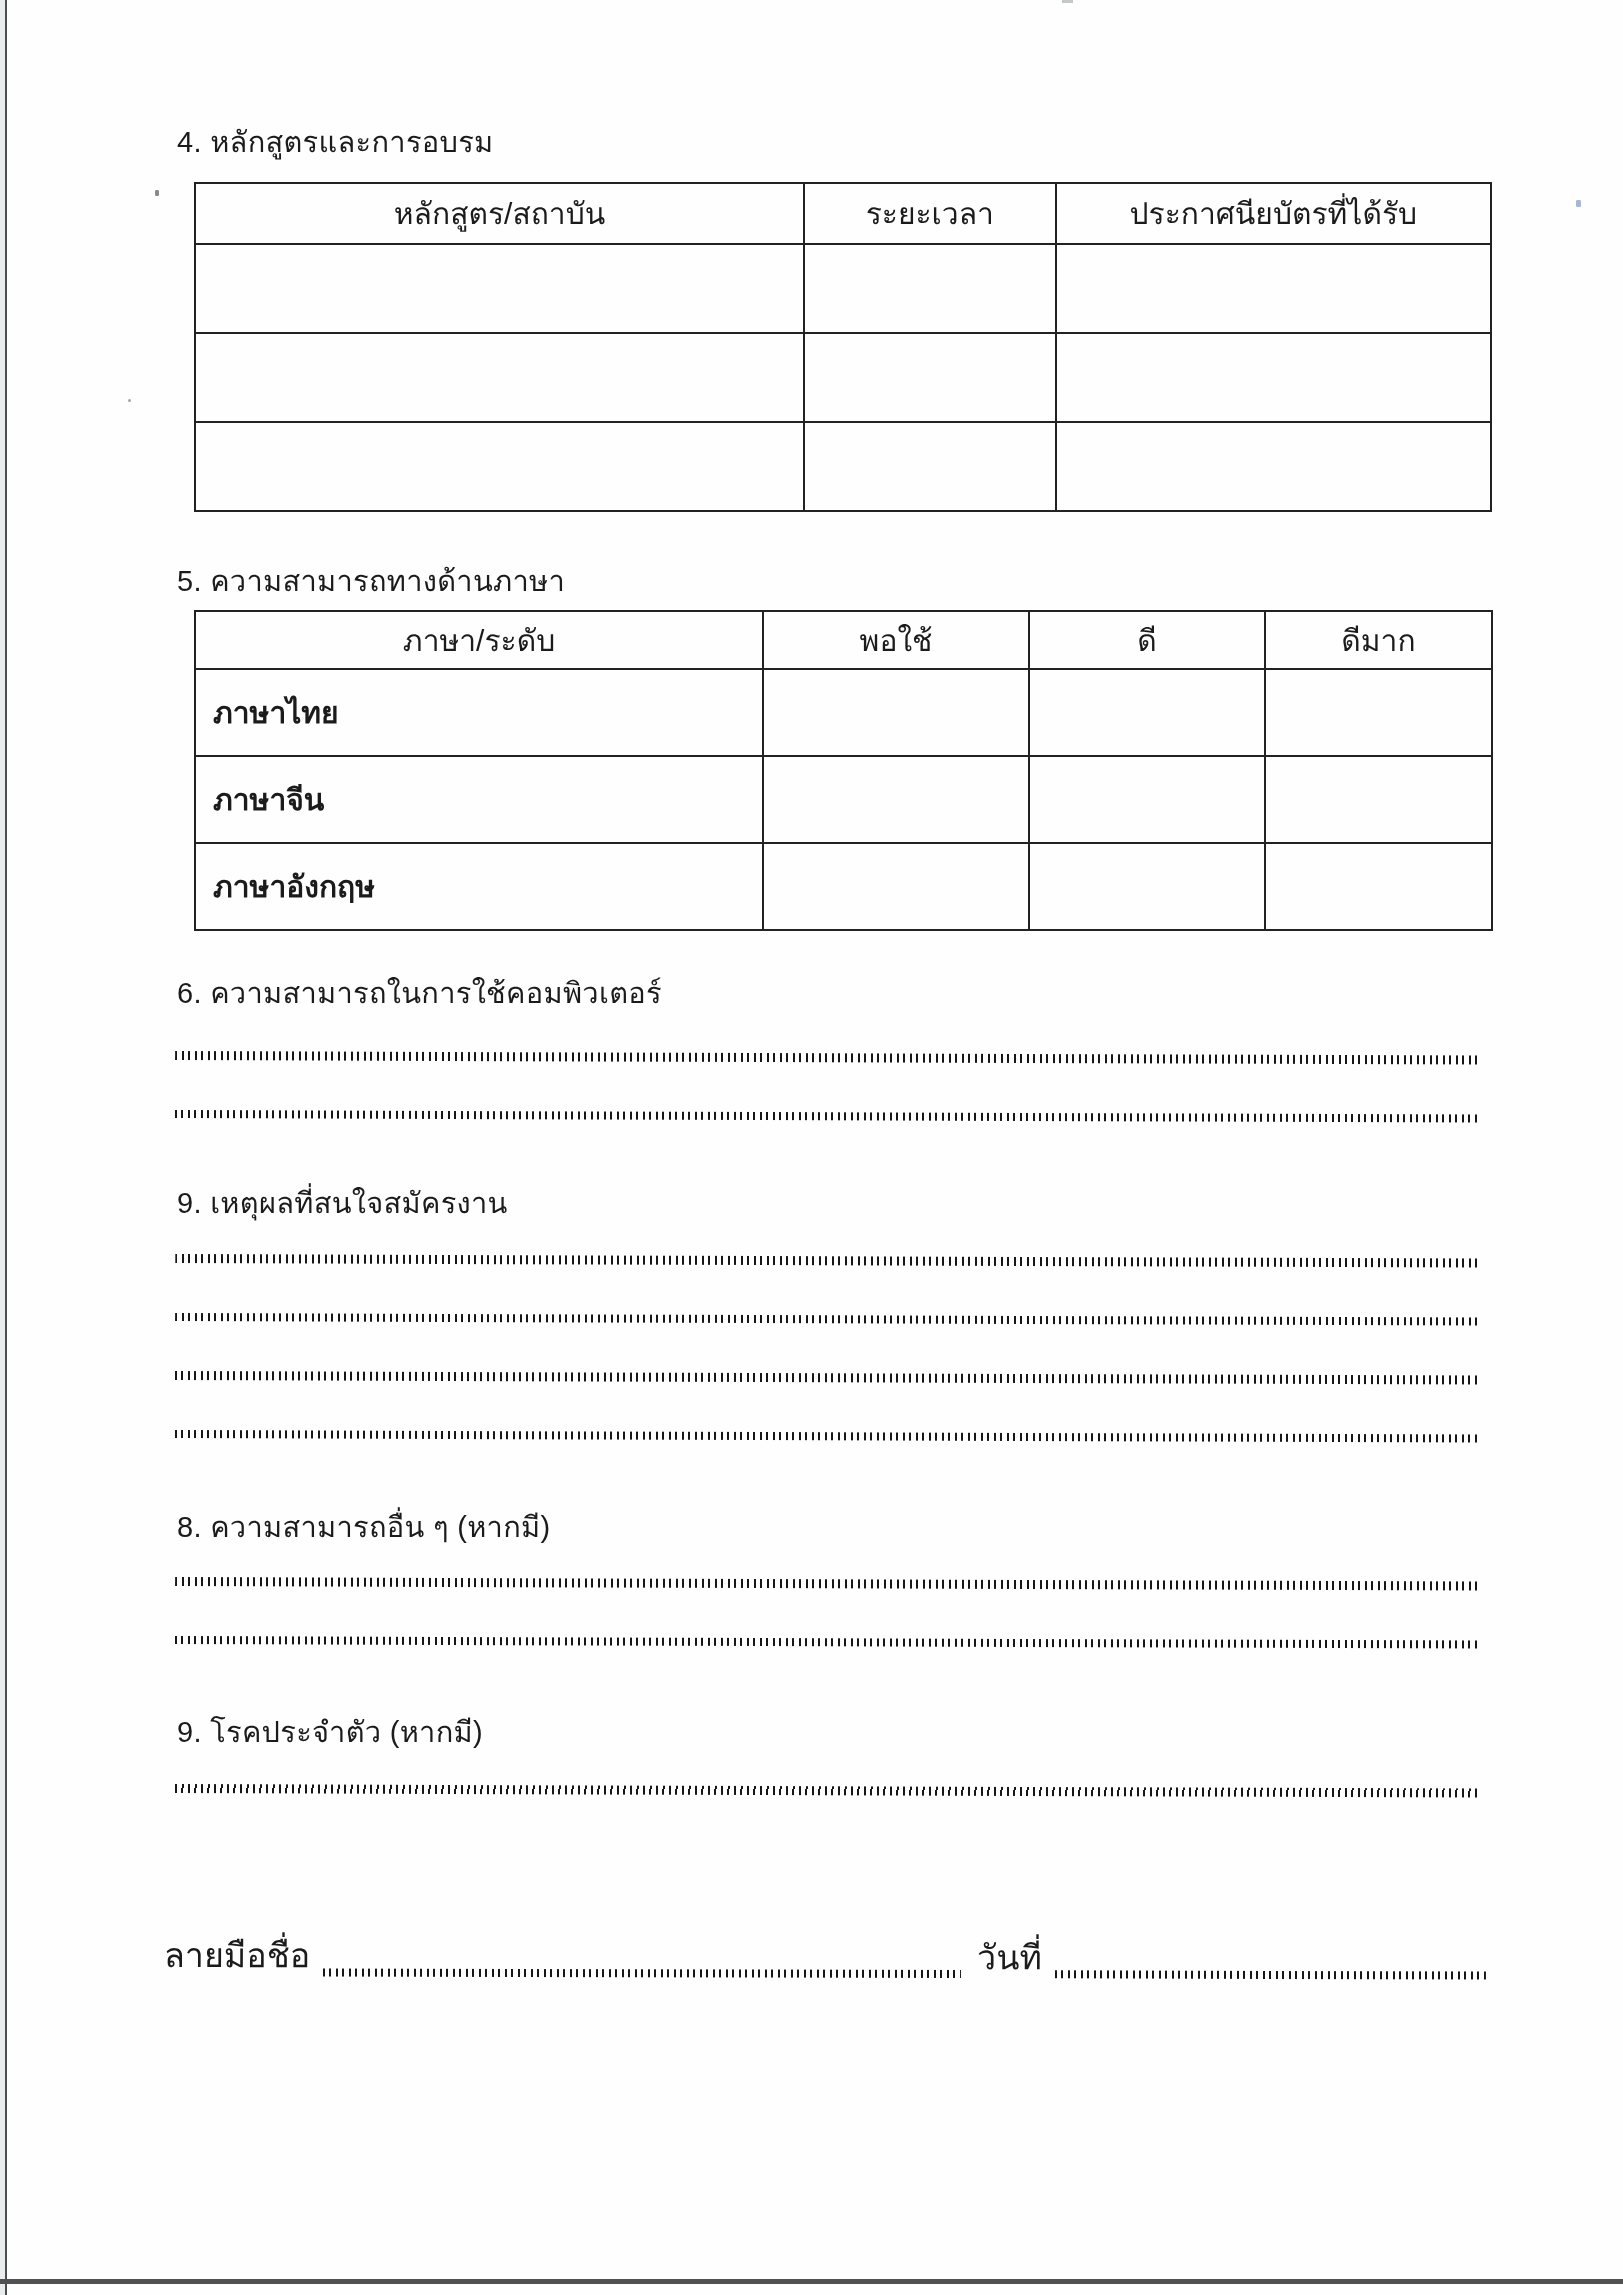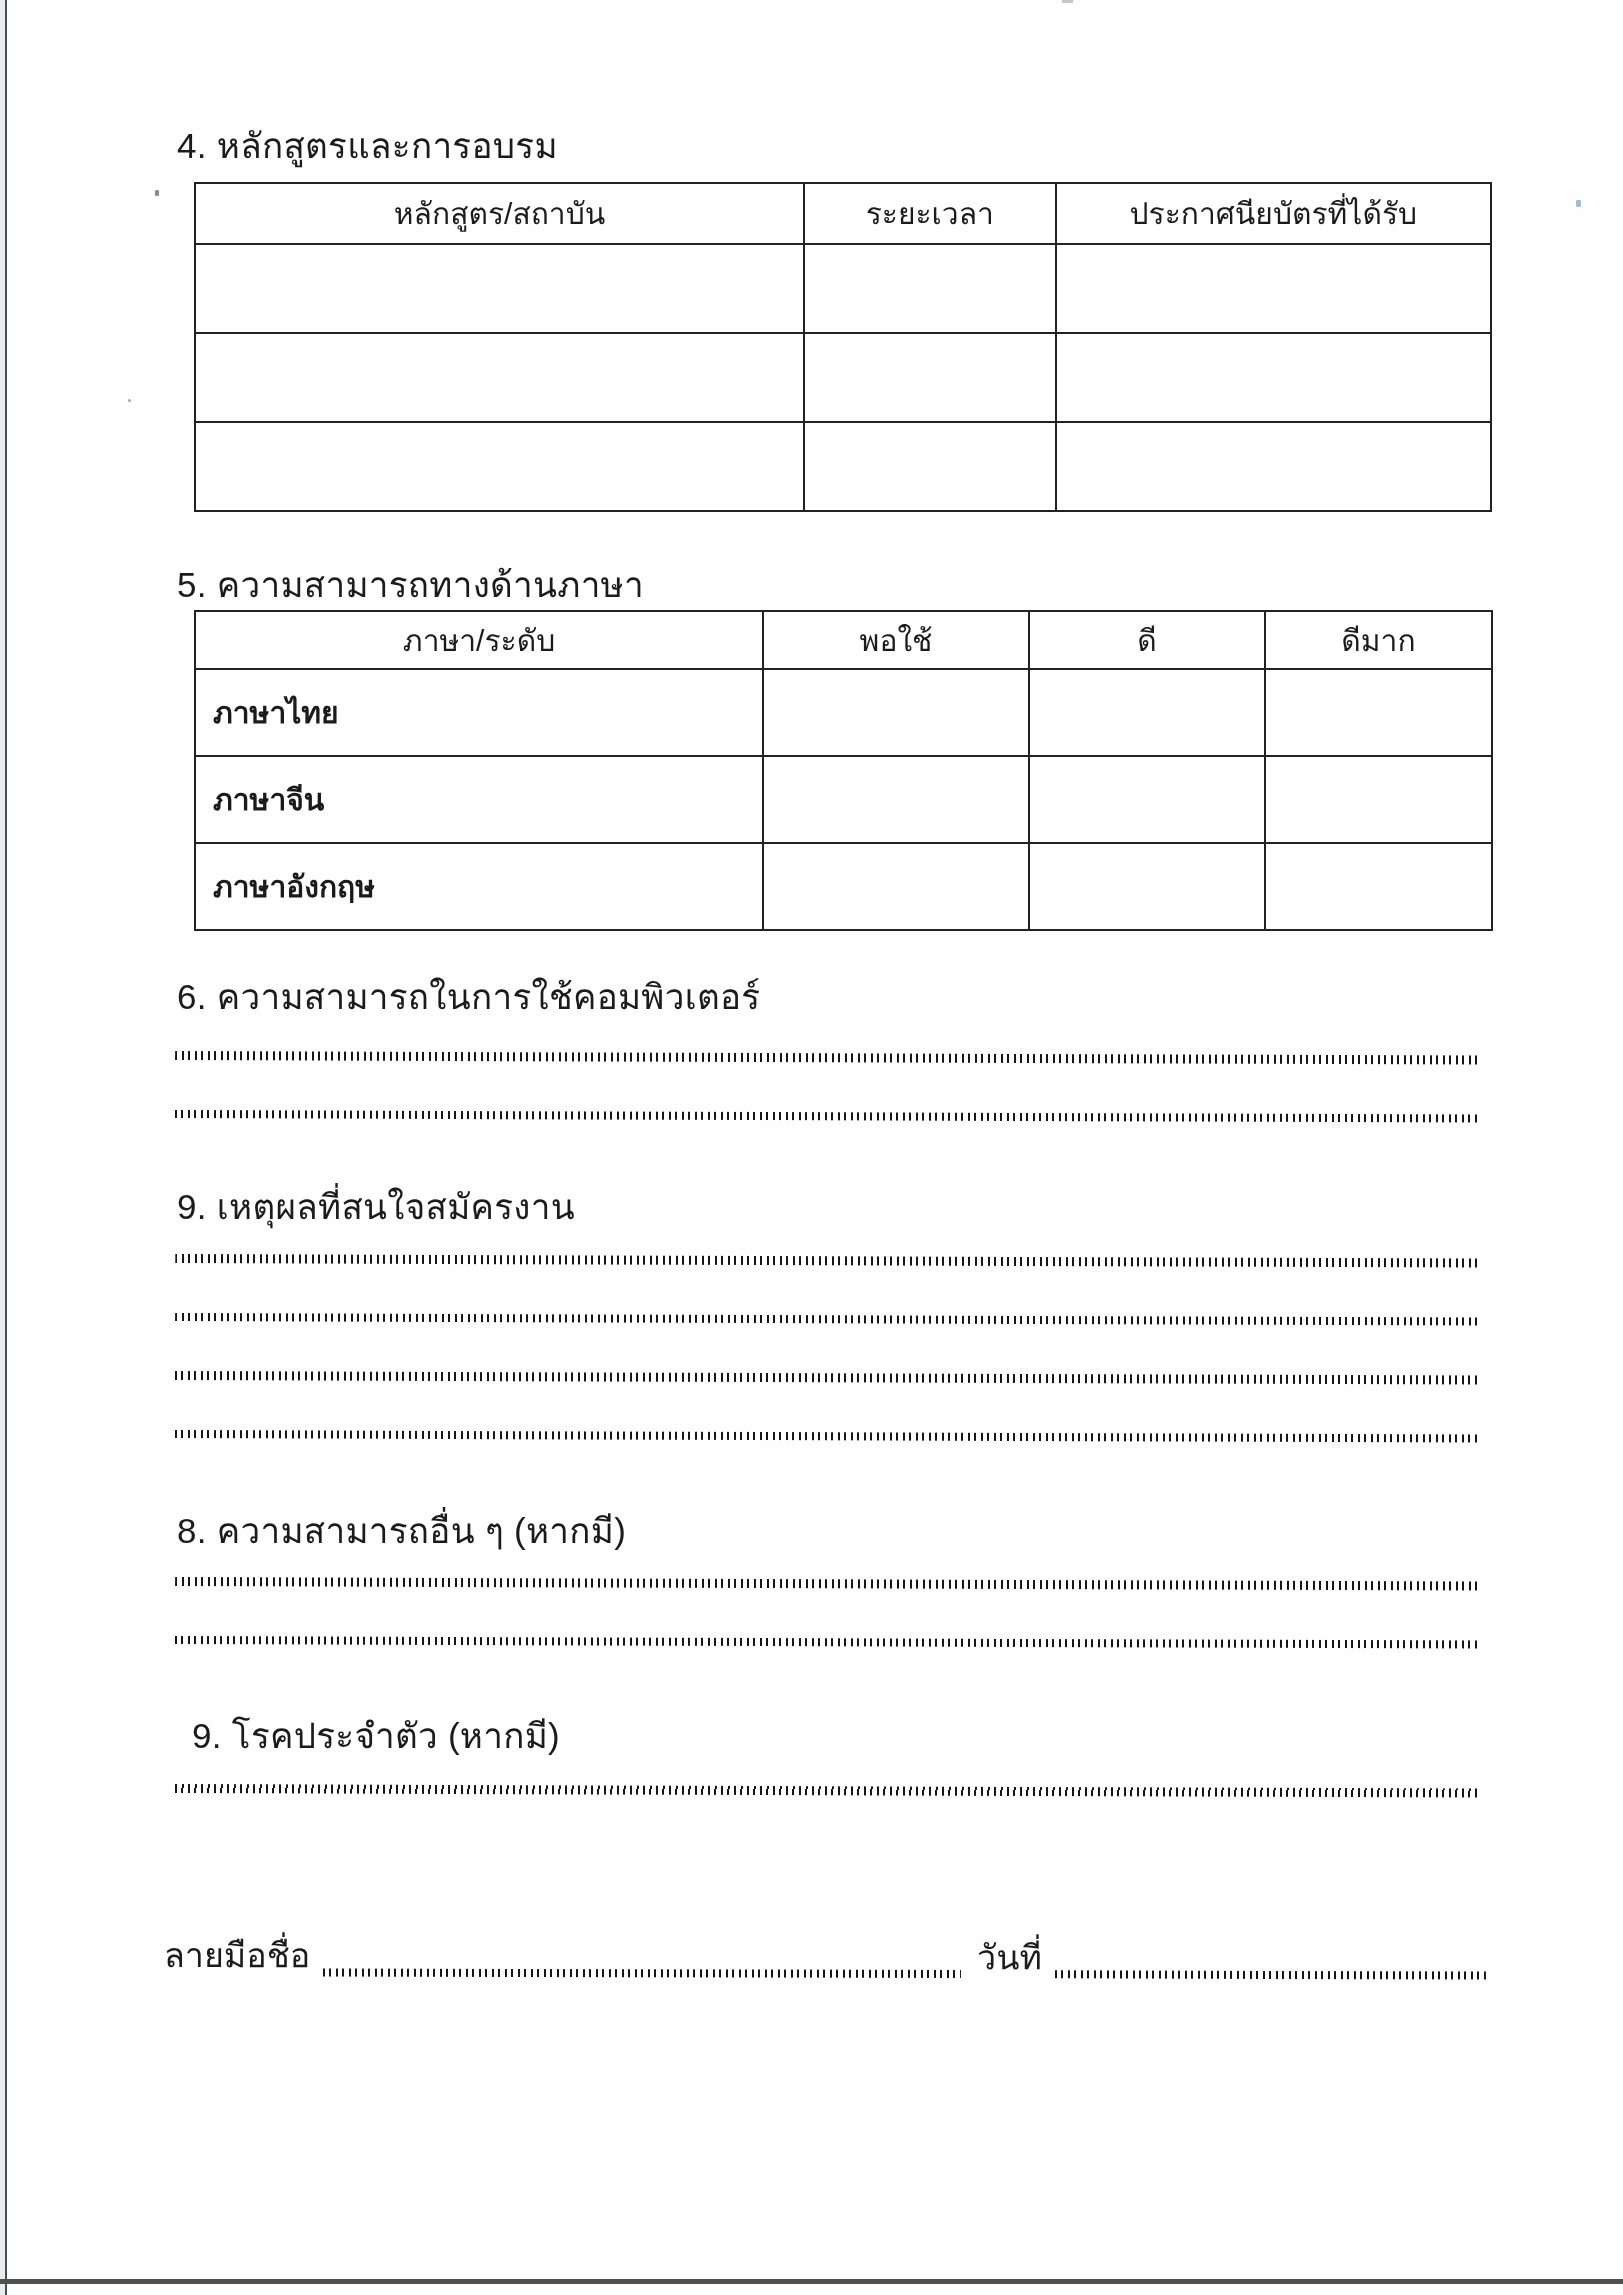--- a/index.html
+++ b/index.html
@@ -18,31 +18,31 @@
   .edge-left-line  { position:absolute; left:4.6px; top:0; width:2.6px; height:100%; background:#4b4f4f; }
   .edge-bottom-line{ position:absolute; left:0; top:2279px; width:100%; height:5.2px; background:#515151; }
   .tick-top        { position:absolute; left:1062px; top:0; width:10.5px; height:3.3px; background:#c3c8c8; }
   .speck-blue      { position:absolute; left:1576px; top:200px; width:4.6px; height:6.5px; background:#93a4cf; border-radius:1.3px; opacity:.8; }
   .speck-1         { position:absolute; left:155px; top:190px; width:3.9px; height:5.9px; background:#8a8a8a; border-radius:1.3px; }
   .speck-2         { position:absolute; left:128px; top:399px; width:3.3px; height:3.3px; background:#a5a5a5; border-radius:50%; }
 
   
   .heading {
     position:absolute;
-    font-size:35px;
+    font-size:29px;
     line-height:1.25;
     white-space:nowrap;
     letter-spacing:0.3px;
   }
   .h4 { left:177px; top:124px; }
   .h5 { left:177px; top:563px; }
   .h6 { left:177px; top:975px; }
   .h7 { left:177px; top:1185px; }
   .h8 { left:177px; top:1509px; }
-  .h9 { left:192px; top:1714px; }
+  .h9 { left:177px; top:1714px; }
 
   
   table.form {
     position:absolute;
     border-collapse:collapse;
     table-layout:fixed;
   }
   .form th, .form td {
     border-left:2px solid #222;
     border-right:2px solid #222;

